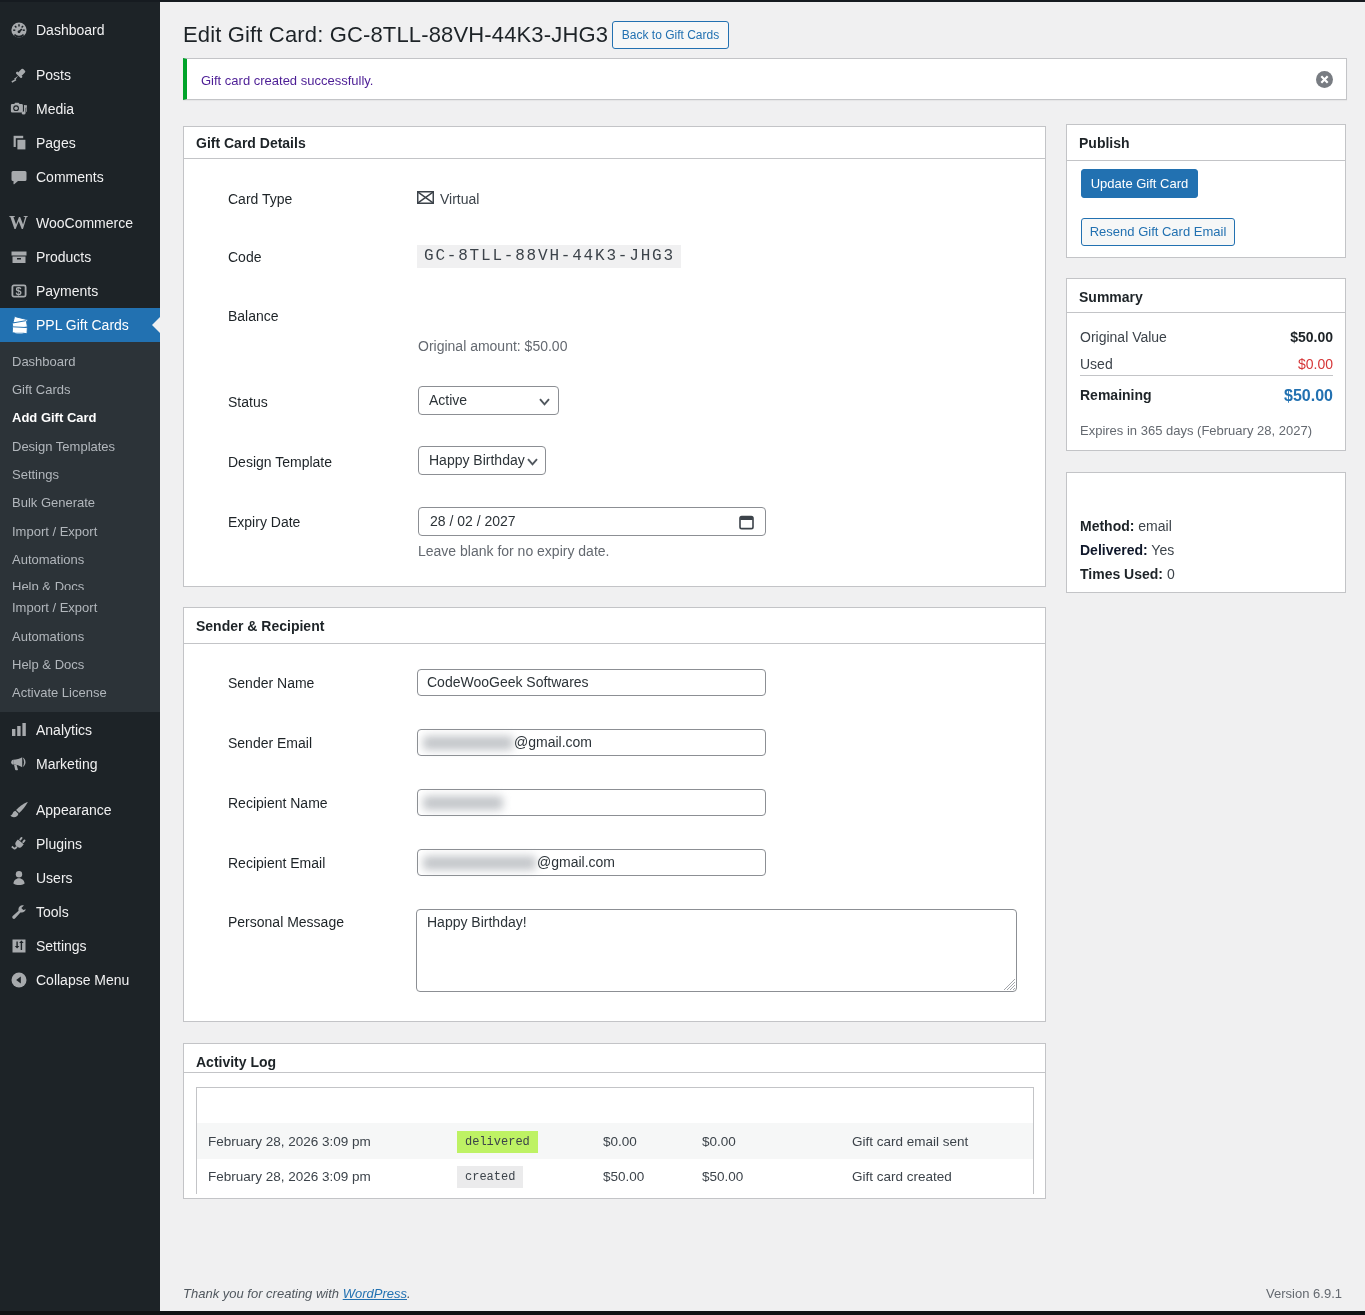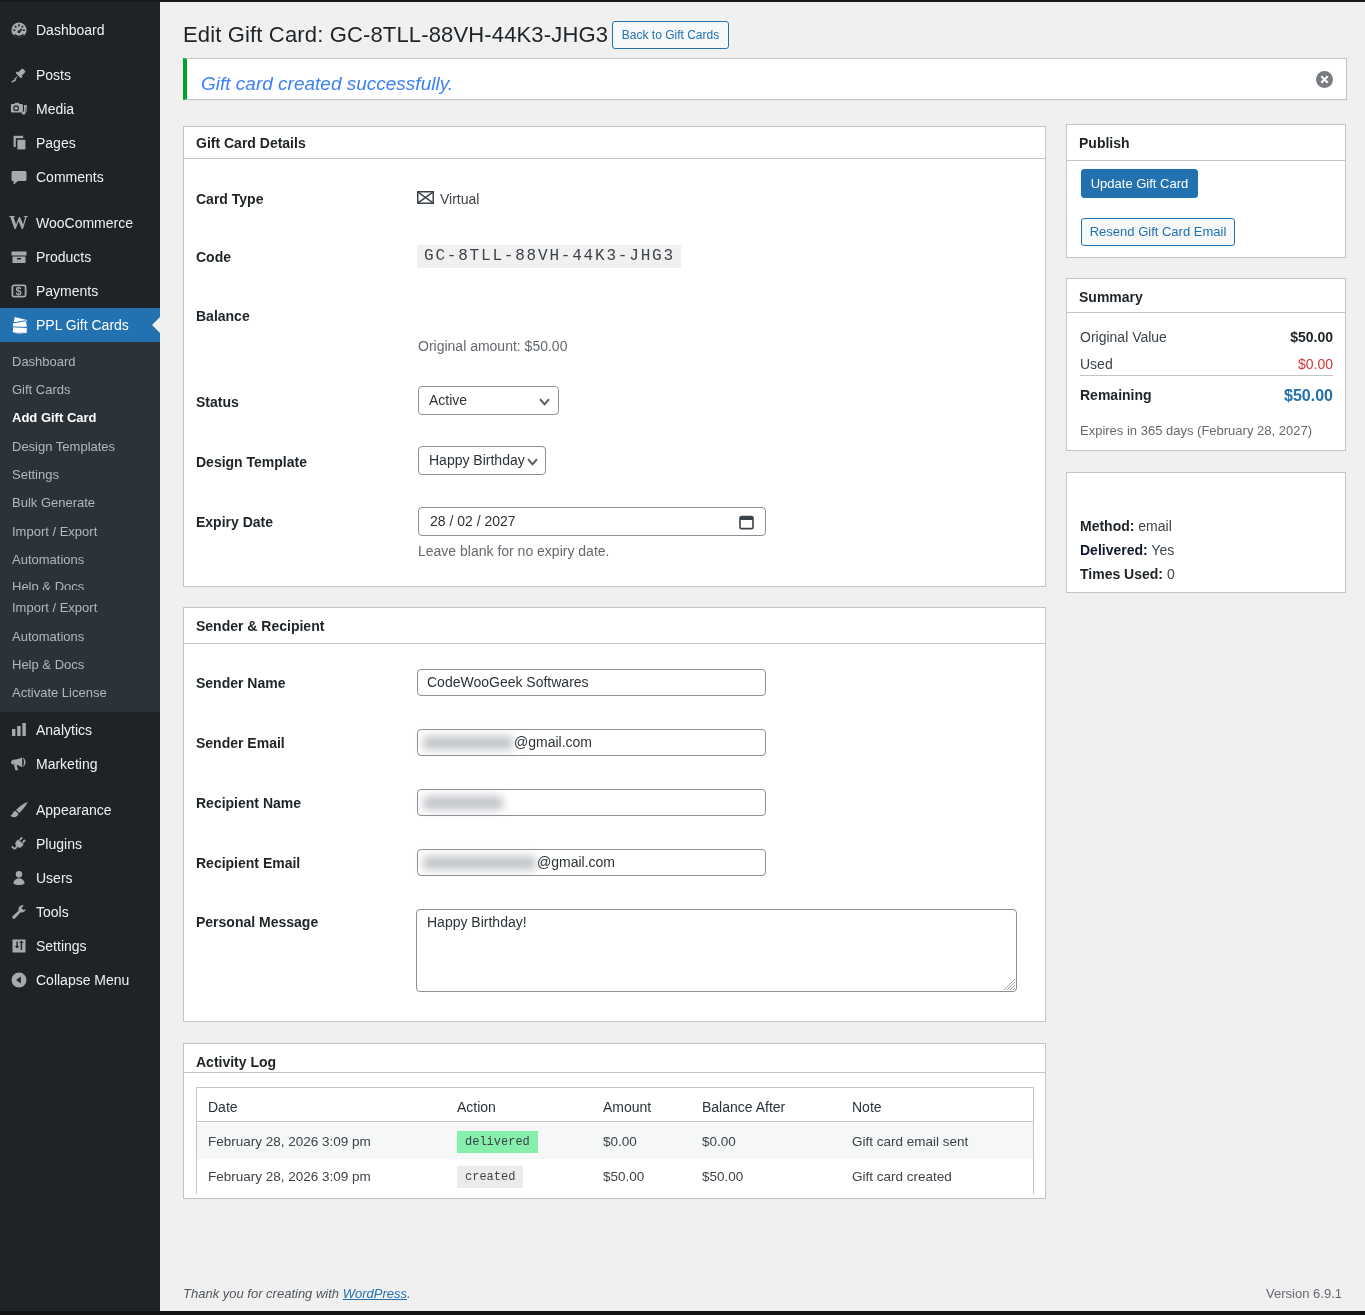--- a/index.html
+++ b/index.html
@@ -18,28 +18,28 @@
 .mi.active:after { content:""; position:absolute; right:0; top:9px; border:8px solid transparent; border-right-color:#f0f0f1; }
 #submenu { position:absolute; left:0; top:342px; width:160px; height:370px; background:#2c3338; }
 .smi { position:absolute; left:12px; width:148px; font-size:13px; color:#b2b7bc; line-height:16px; }
 .smi.cur { color:#fff; font-weight:bold; }
 
 
 .box { position:absolute; background:#fff; border:1px solid #c3c4c7; }
 .bhead { position:absolute; left:0; top:0; width:100%; border-bottom:1px solid #c3c4c7; font-size:14px; font-weight:bold; color:#1d2327; }
 .bhead span { position:absolute; left:12px; }
 
-.lbl { position:absolute; font-size:14px; font-weight:bold; color:#1d2327; }
+.lbl { position:absolute; font-size:14px; font-weight:normal; color:#1d2327;margin-left:32px; }
 .inp { position:absolute; background:#fff; border:1px solid #8c8f94; border-radius:4px; font-size:14px; color:#2c3338; }
 .desc { position:absolute; font-size:14px; color:#646970; }
 .val { position:absolute; font-size:14px; color:#3c434a; }
 
 
 #notice { position:absolute; left:183px; top:58px; width:1164px; height:42px; background:#fff; border:1px solid #c3c4c7; border-left:4px solid #00a32a; box-shadow:0 1px 1px rgba(0,0,0,.04); }
-#notice .msg { position:absolute; left:14px; top:14px; font-size:19px; color:#3b82f6;font-style:italic; }
+#notice .msg { position:absolute; left:14px; top:14px; font-size:13px; color:#4c1d95; }
 .blur { display:inline-block; position:absolute; top:6px; height:14px; background:#9ca1a7; border-radius:4px; filter:blur(4px); opacity:.6; }
 
 
 .btn-primary { position:absolute; background:#2271b1; border:1px solid #2271b1; border-radius:3px; color:#fff; font-size:13px; text-align:center; }
 .btn-secondary { position:absolute; background:#f6f7f7; border:1px solid #2271b1; border-radius:3px; color:#2271b1; font-size:13px; text-align:center; }
 </style>
 </head>
 <body>
 <div class="abs" id="sidebar">
   <div class="mi" style="top:13px;">
@@ -315,30 +315,23 @@
         </g>
       </svg>
   </div>
 </div>
 
 <div class="box" id="box3" style="left:183px; top:1043px; width:863px; height:156px;">
   <div class="bhead" style="height:29px;">
       <span style="top:10px;">Activity Log</span>
     </div>
   <div class="abs" style="left:12px; top:43px; width:838px; height:107px; border:1px solid #c3c4c7; background:#fff;">
-    <div class="abs" style="left:0; top:0; width:100%; height:34px; border-bottom:1px solid #c3c4c7; font-size:14px; color:#2c3338;">
-      <span class="abs" style="left:11px; top:11px;">Date</span>
-      <span class="abs" style="left:260px; top:11px;">Action</span>
-      <span class="abs" style="left:406px; top:11px;">Amount</span>
-      <span class="abs" style="left:505px; top:11px;">Balance After</span>
-      <span class="abs" style="left:655px; top:11px;">Note</span>
-    </div>
     <div class="abs" style="left:0; top:35px; width:100%; height:36px; background:#f6f7f7; font-size:13.5px; color:#3c434a;">
       <span class="abs" style="left:11px; top:11px;">February 28, 2026 3:09 pm</span>
-      <span class="abs" style="left:260px; top:8px; background:#86efac; font-family:'Liberation Mono',monospace; font-size:12px; padding:4px 8px;">delivered</span>
+      <span class="abs" style="left:260px; top:8px; background:#bef264; font-family:'Liberation Mono',monospace; font-size:12px; padding:4px 8px;">delivered</span>
       <span class="abs" style="left:406px; top:11px;">$0.00</span>
       <span class="abs" style="left:505px; top:11px;">$0.00</span>
       <span class="abs" style="left:655px; top:11px;">Gift card email sent</span>
     </div>
     <div class="abs" style="left:0; top:71px; width:100%; height:35px; background:#fff; font-size:13.5px; color:#3c434a;">
       <span class="abs" style="left:11px; top:10px;">February 28, 2026 3:09 pm</span>
       <span class="abs" style="left:260px; top:7px; background:#ebebec; font-family:'Liberation Mono',monospace; font-size:12px; padding:4px 8px;">created</span>
       <span class="abs" style="left:406px; top:10px;">$50.00</span>
       <span class="abs" style="left:505px; top:10px;">$50.00</span>
       <span class="abs" style="left:655px; top:10px;">Gift card created</span>

